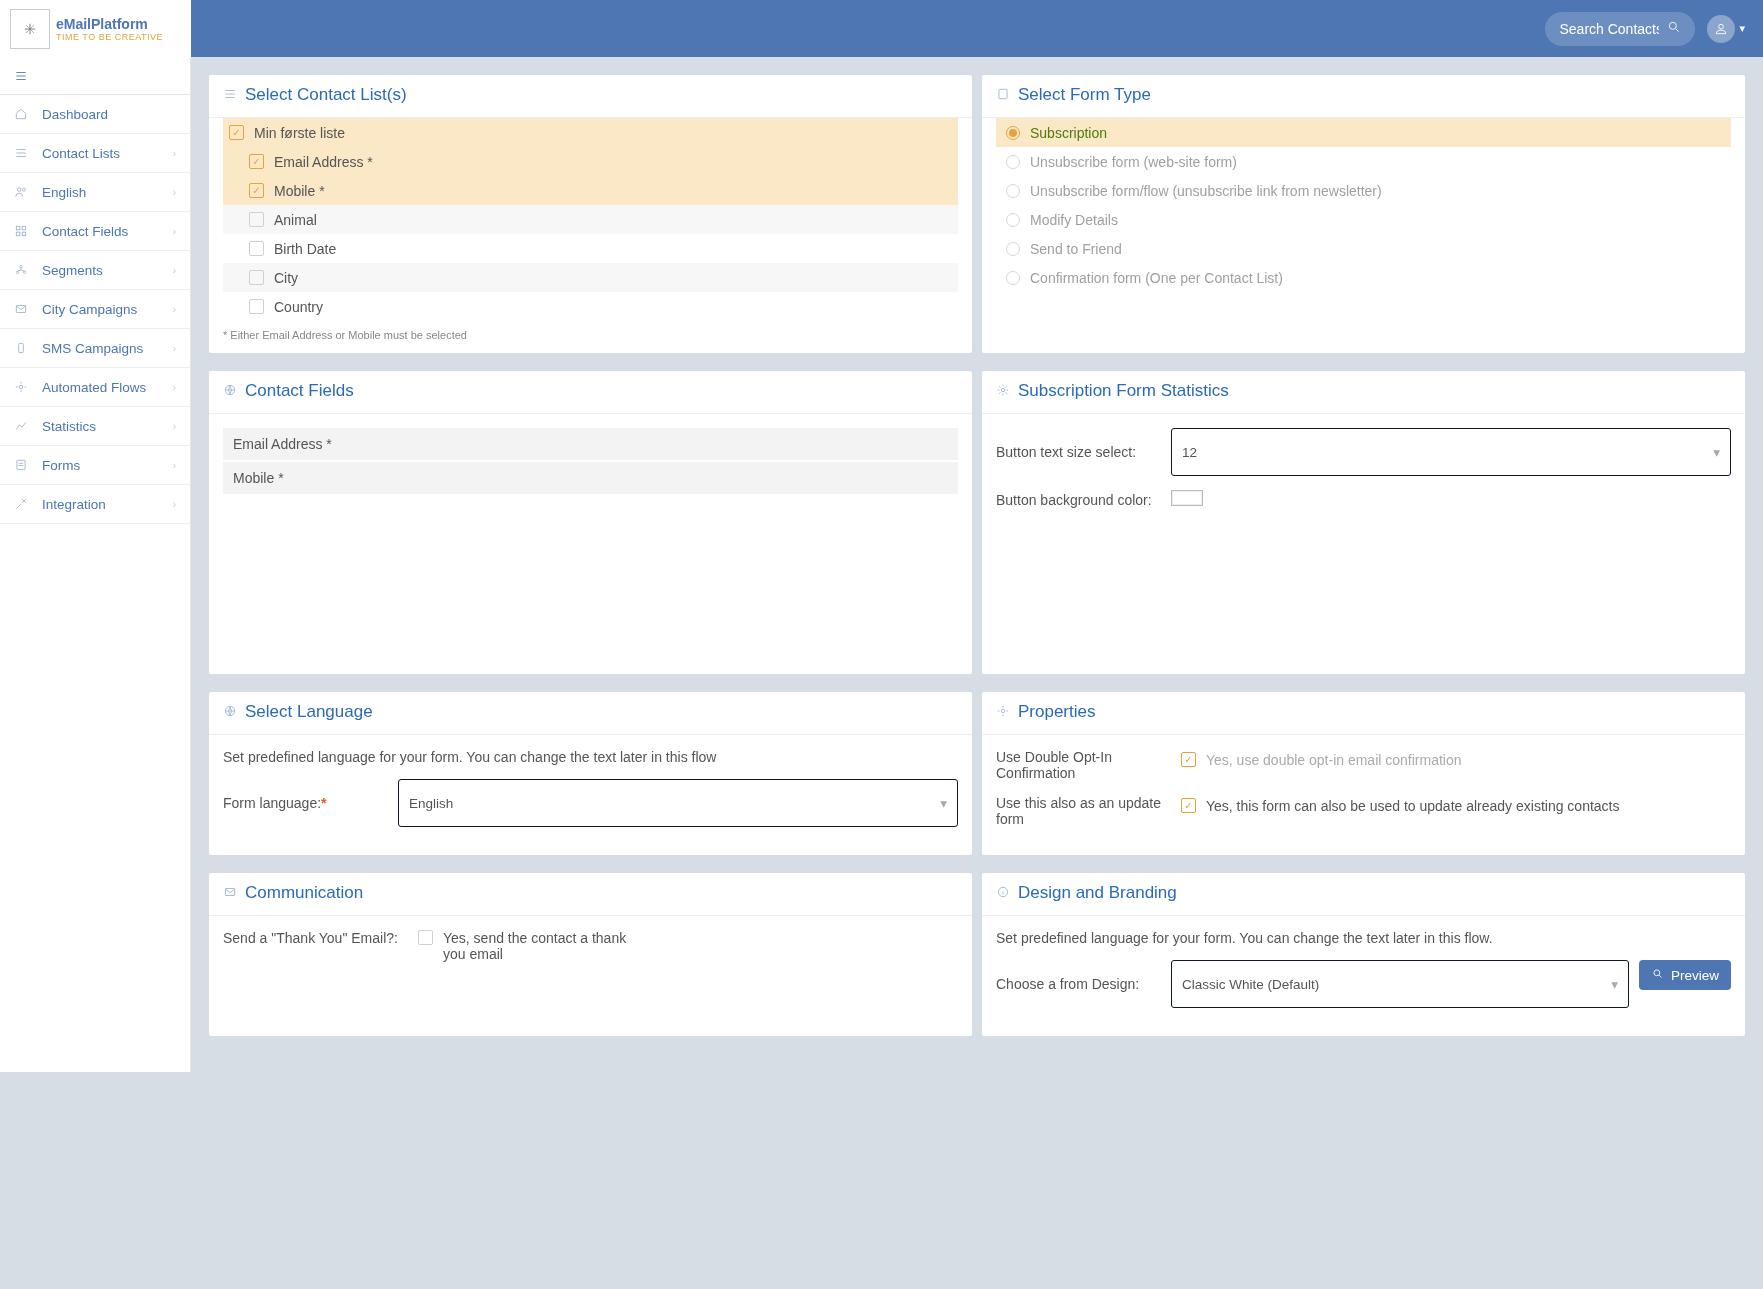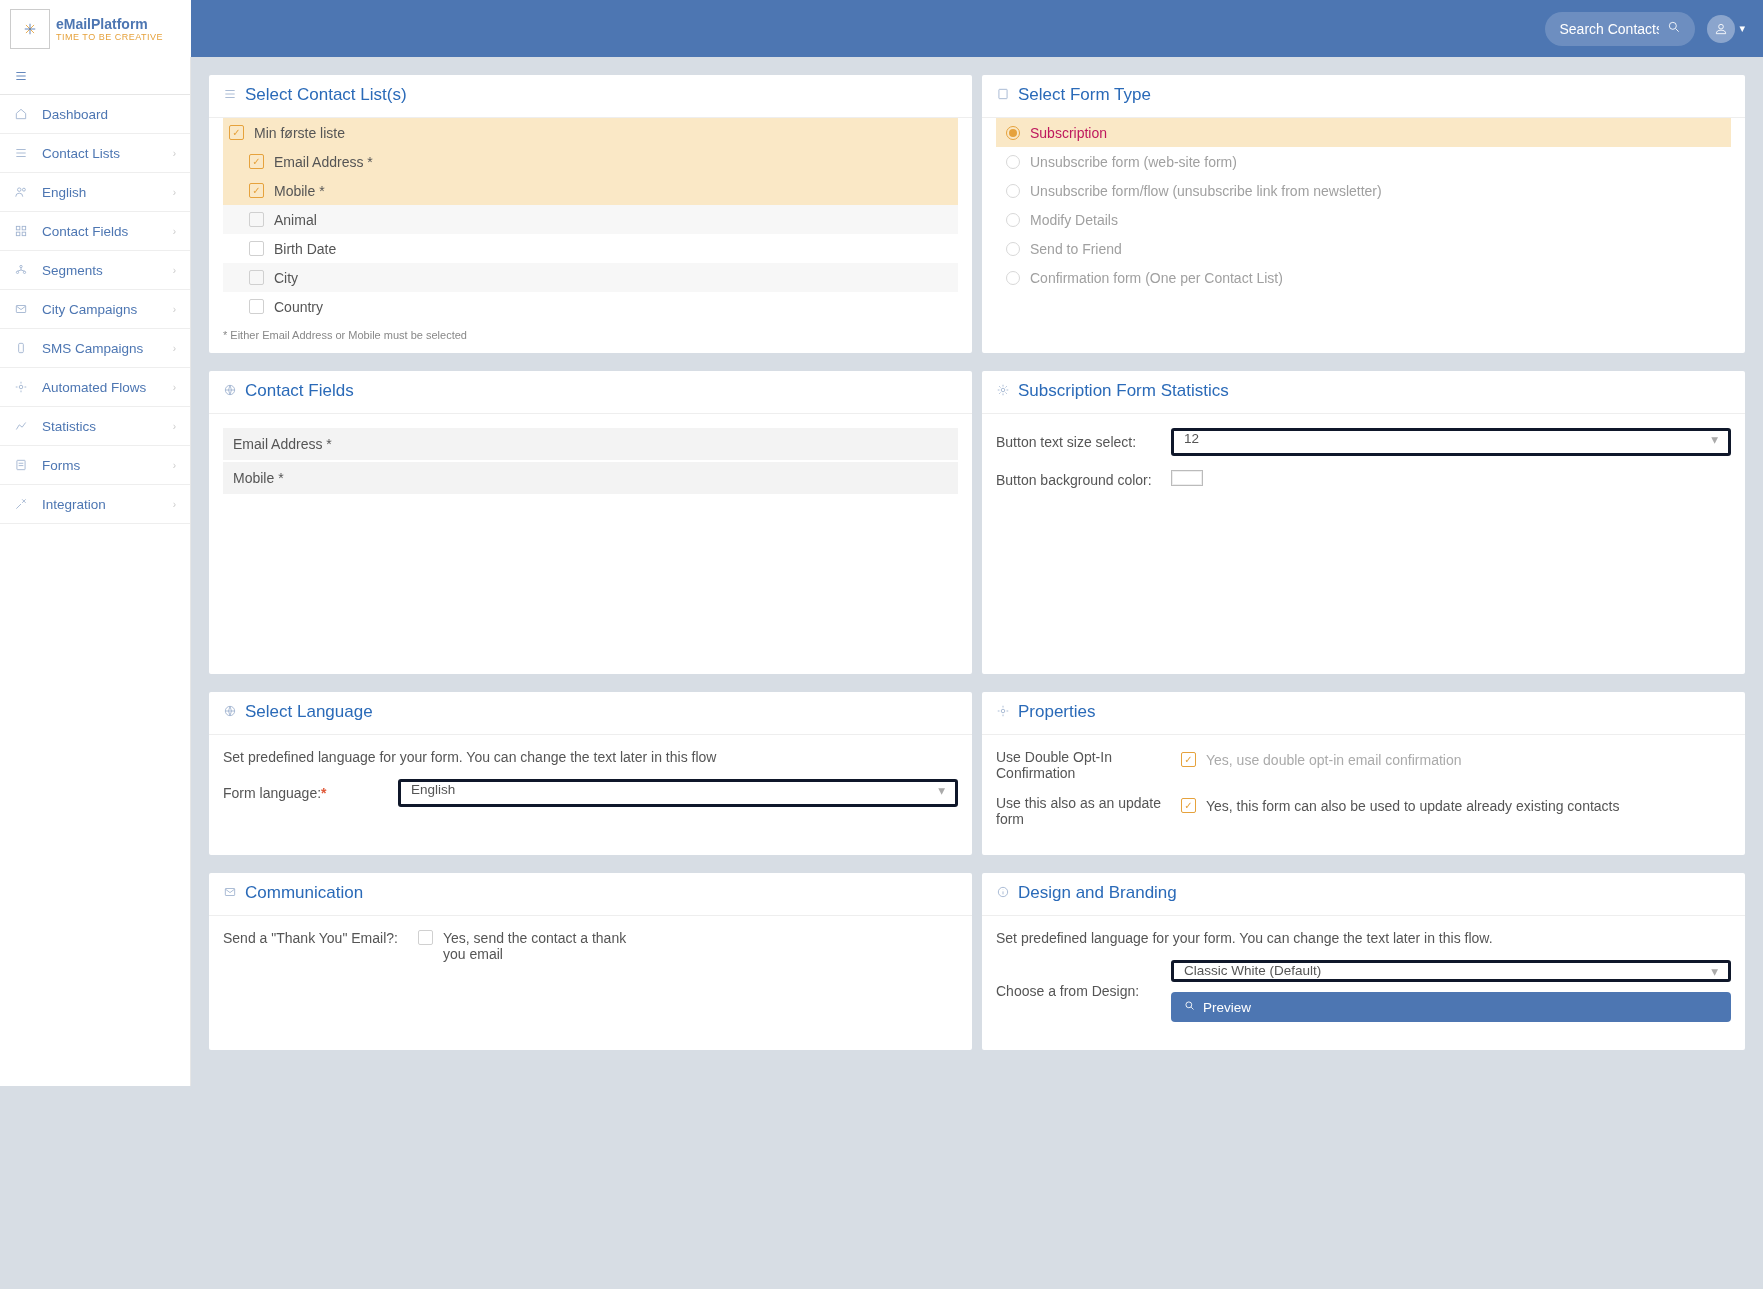--- a/index.html
+++ b/index.html
@@ -117,30 +117,30 @@
   display:flex; align-items:center; justify-content:center; font-size:10px; color:#e6a23c;
 }
 .cb.unchecked { border-color:#d0d0d0; color:transparent; }
 .radio {
   width: 14px; height: 14px; border-radius:50%; border:1.5px solid #e6a23c;
   display:flex; align-items:center; justify-content:center;
 }
 .radio.sel::after { content:""; width:8px; height:8px; border-radius:50%; background:#e6a23c; }
 .radio.dis { border-color:#d8d8d8; }
 .form-type .list-row { color:#a0a0a0; padding:6px 10px;}
-.form-type .list-row.highlight { color:#be185d; }
+.form-type .list-row.highlight { color:#4d7c0f; }
 .footnote { font-size:11px; color:#888; padding:8px 14px 12px 14px; }
 .drag-field { background:#f3f3f3; padding:8px 10px; margin-bottom:2px; }
 .fields-tall { min-height: 260px; }
 .form-kv { display:flex; align-items:center; margin-bottom:14px; gap:10px; }
 .form-kv .k { width:165px; }
 .form-kv .v { flex:1; }
 .sel-box {
-  border: 3px solid #0f172a; border-radius:3px; height:28px;
-  display:flex; padding:0 10px; justify-content:space-between;
+  border: 1px solid #0f172a; border-radius:3px; height:48px;
+  display:flex; align-items:center; padding:0 10px; justify-content:space-between;
   color:#555; font-size:13.5px;
 }
 .color-swatch { width:32px; height:16px; border:1px solid #bbb; background:#fff; box-shadow: 0 0 0 1px #eee inset; }
 .chk-line { display:flex; gap:10px; align-items:flex-start; margin-bottom:10px; }
 .chk-line .txt { flex:1; }
 .chk-line.dis .txt { color:#aaa; }
 .btn-preview {
   background:#4d76b2; color:#fff; border:none; border-radius:4px;
   height:30px; padding:0 12px; display:inline-flex; align-items:center; gap:6px; font-size:13.5px;
   cursor:pointer;
@@ -505,21 +505,21 @@
           <span class="pico"><svg viewBox="0 0 24 24">
                 <circle cx="12" cy="12" r="8"></circle>
                 <path d="M12 8 V8.5 M12 11 V16"></path>
               </svg></span>
           <span class="panel-title">Design and Branding</span>
         </div>
         <div class="panel-body">
           <div style="margin-bottom:14px;">Set predefined language for your form. You can change the text later in this flow.</div>
           <div class="form-kv">
             <span class="k">Choose a from Design:</span>
-            <div class="v" style="display:flex; gap:10px;flex-direction:column;">
+            <div class="v" style="display:flex; gap:10px;">
               <div class="sel-box" style="flex:1;">
                 <span>Classic White (Default)</span>
                 <span style="color:#aaa;">▾</span>
               </div>
               <button class="btn-preview">
                 <span><svg viewBox="0 0 24 24" stroke="#fff">
                       <circle cx="10" cy="10" r="5"></circle>
                       <path d="M14 14 L18 18"></path>
                     </svg></span>
                 <span>Preview</span>

